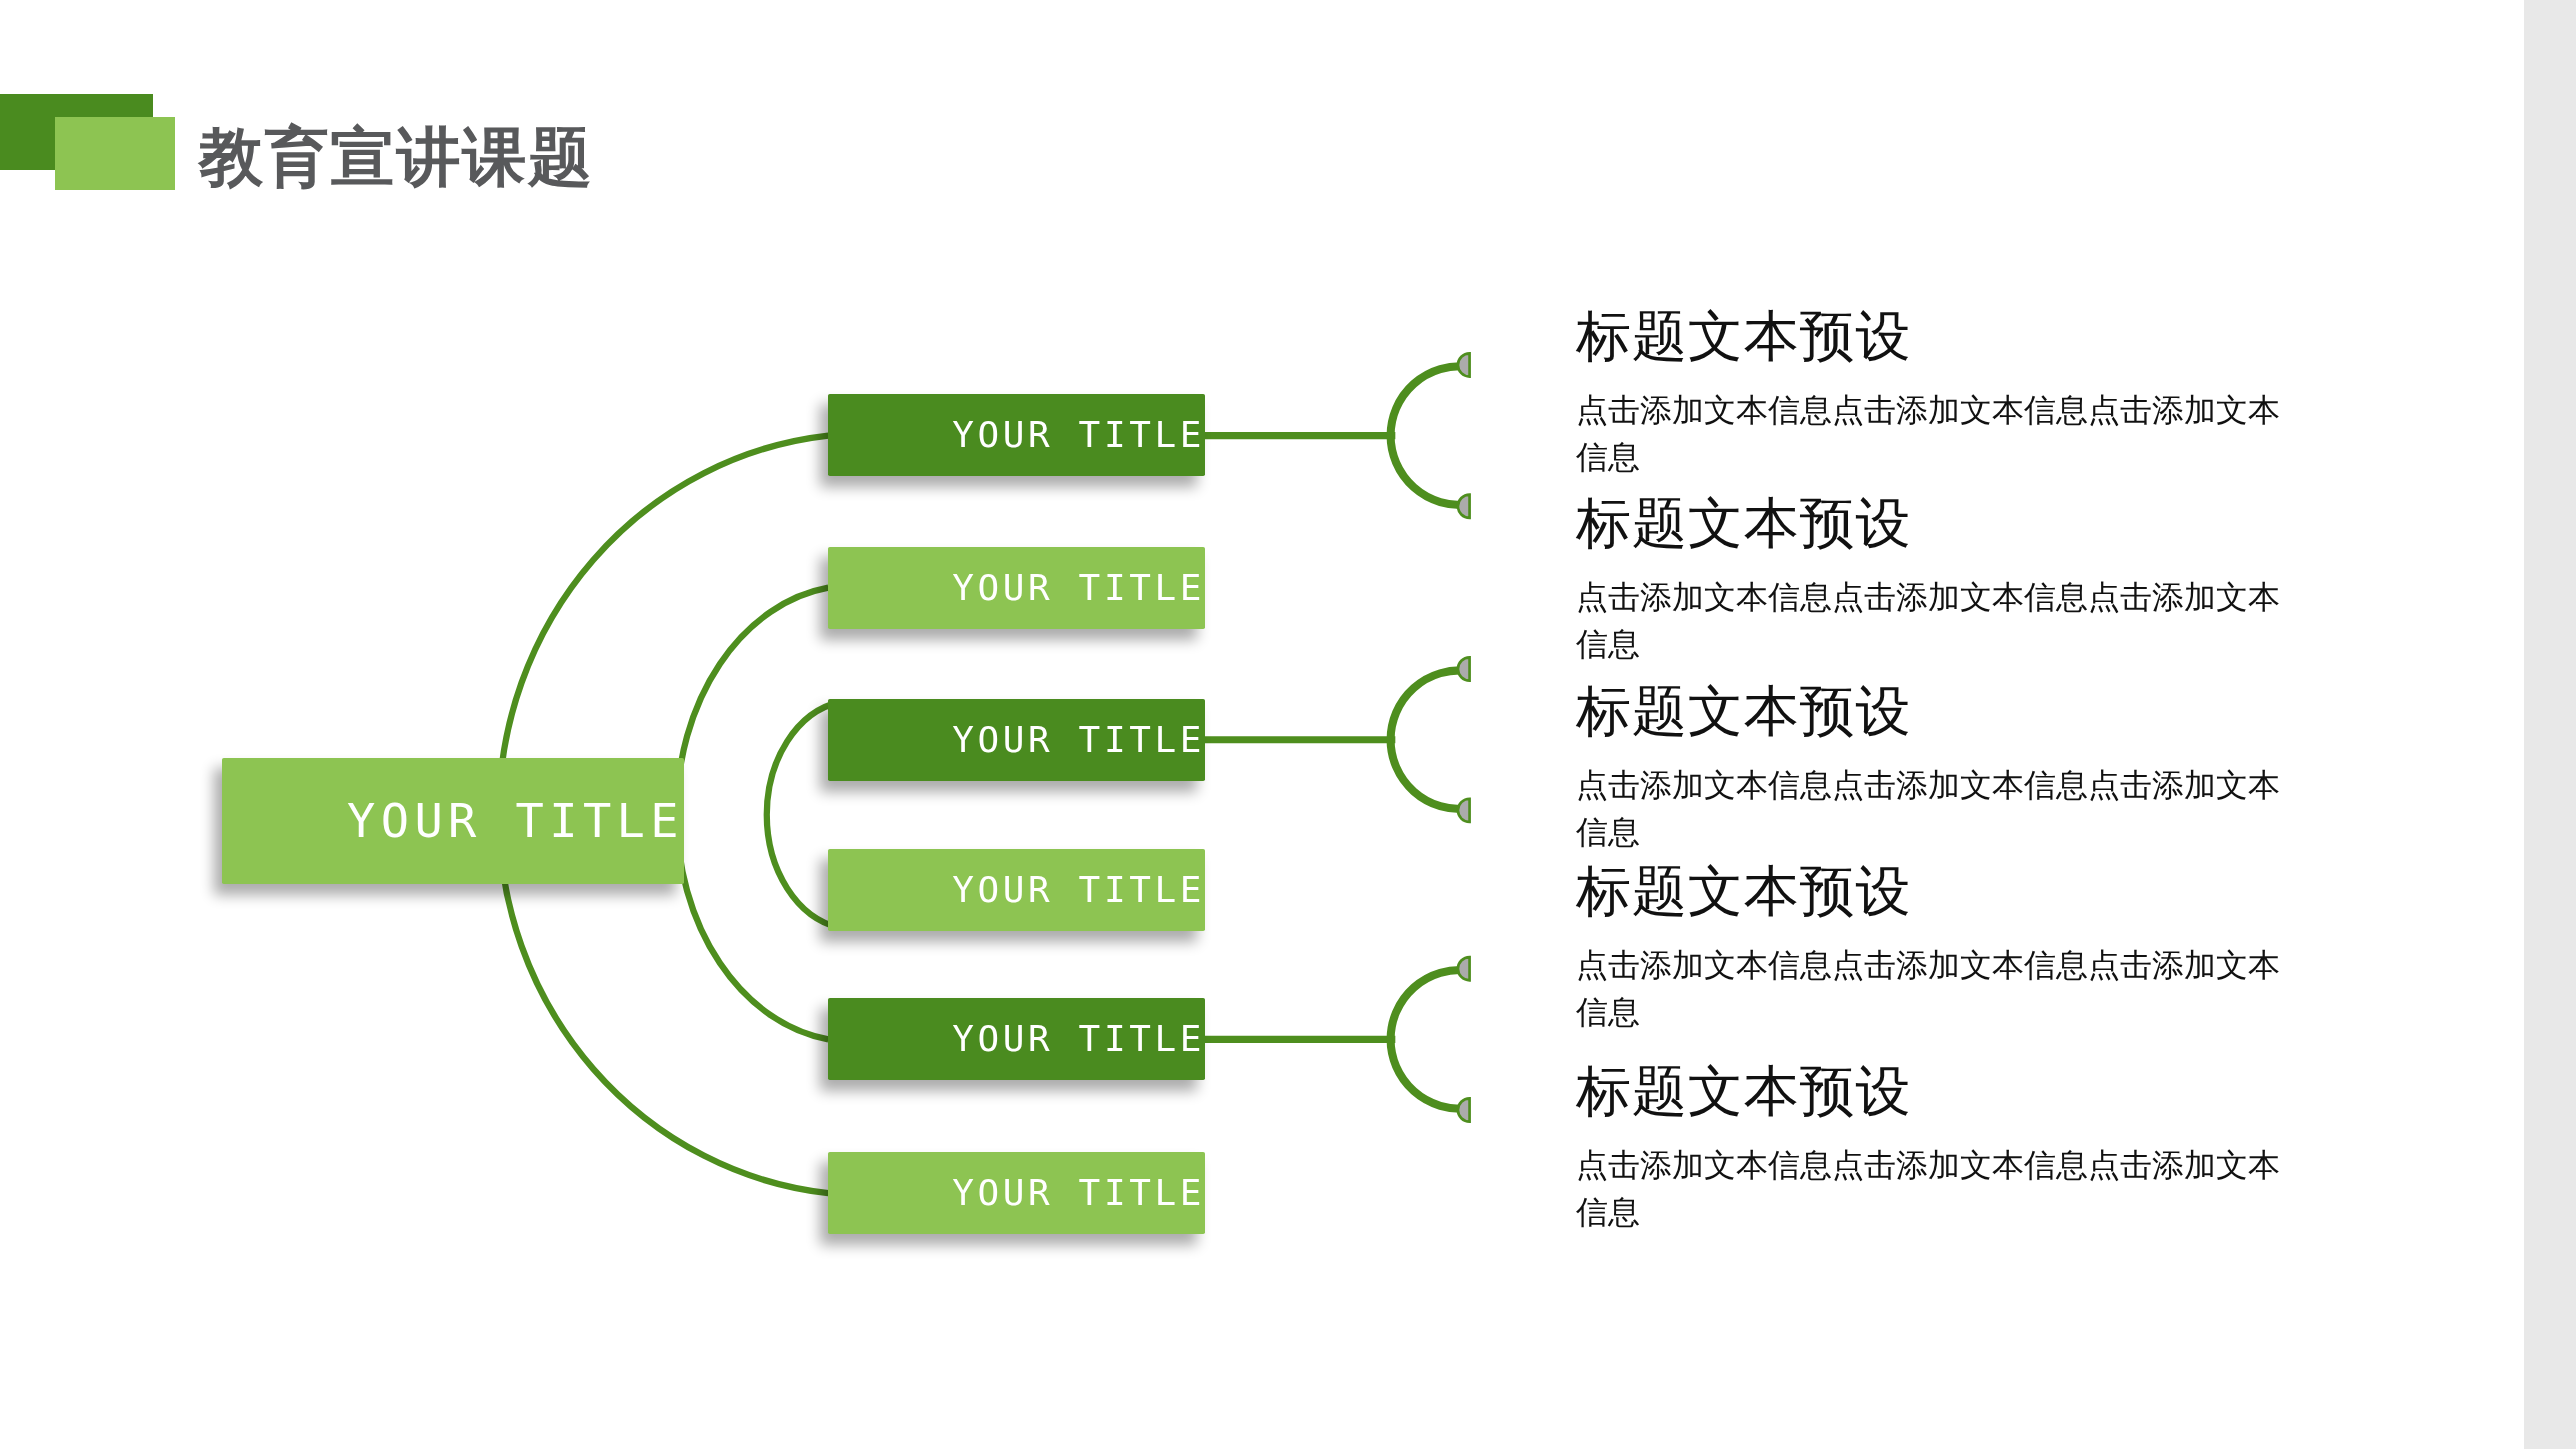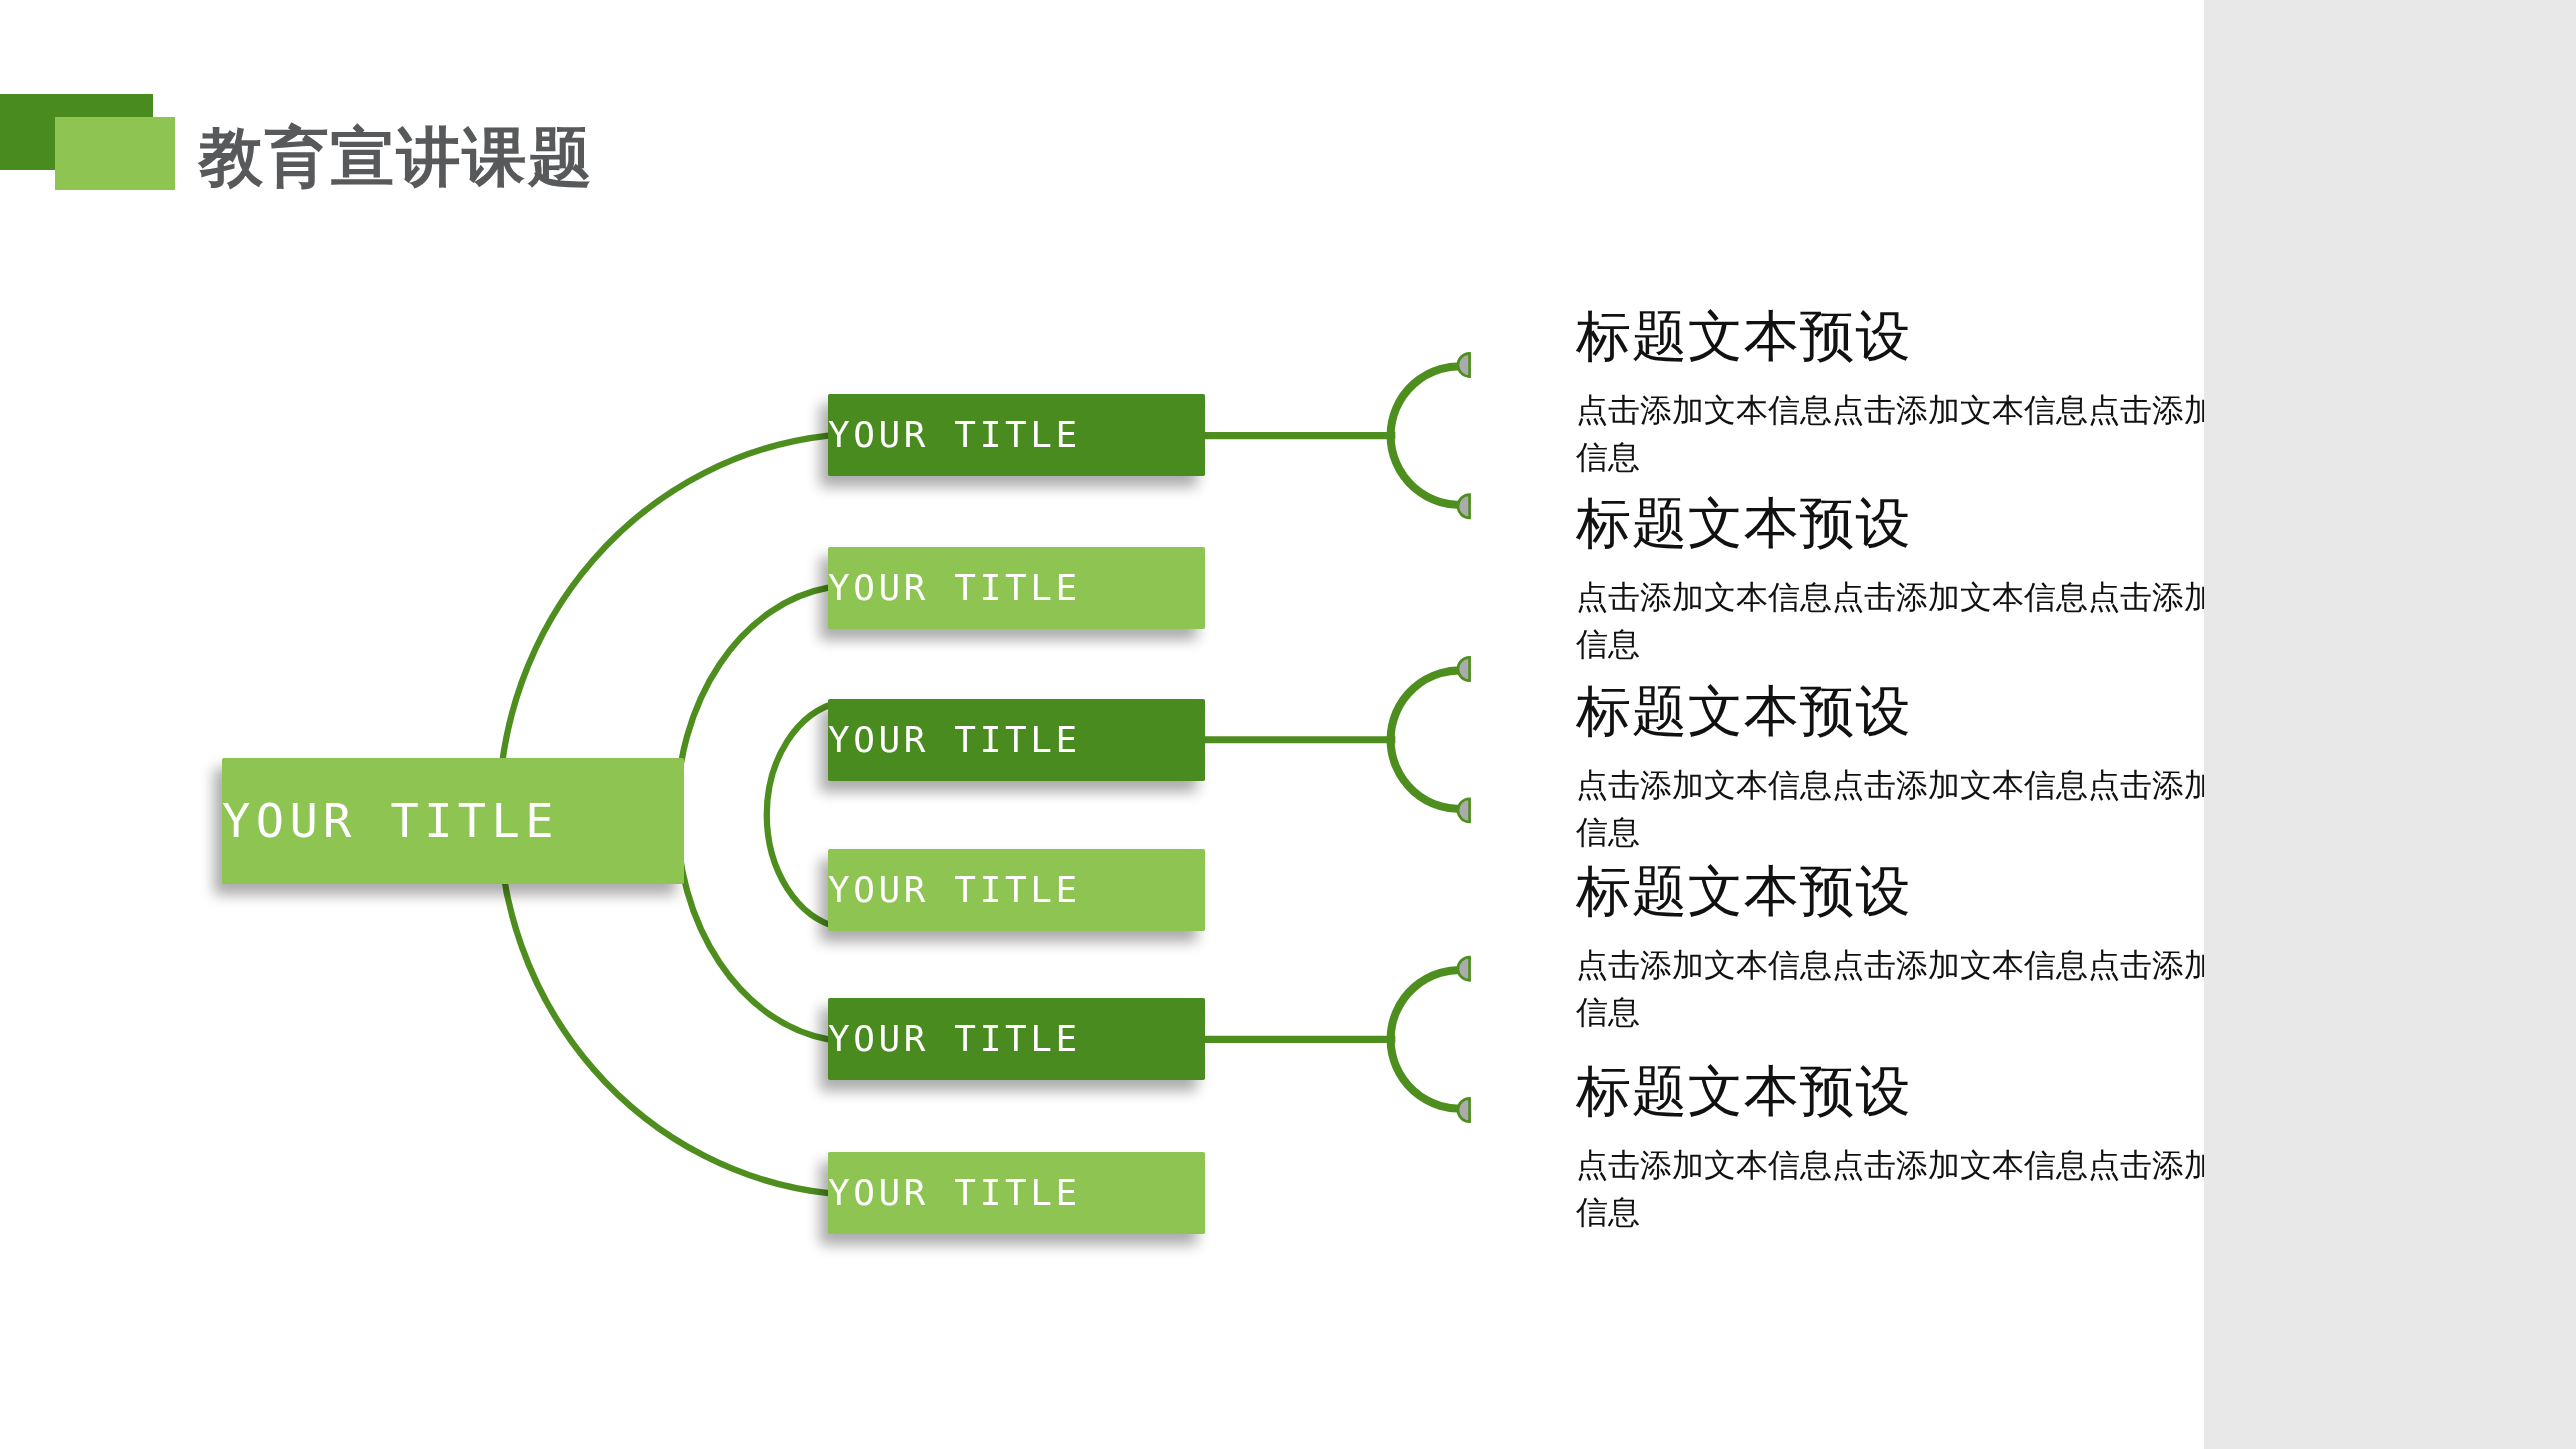--- a/index.html
+++ b/index.html
@@ -1,17 +1,17 @@
 <!DOCTYPE html>
 <html style="font-size:14.3px"><head>
 <meta charset="utf-8">
 <style>
   html,body{margin:0;padding:0;background:#e8e8e8;}
   .slide{
-    position:relative;width:2204px;height:1449px;background:#ffffff;
+    position:relative;width:2524px;height:1449px;background:#ffffff;
     overflow:hidden;font-family:"Liberation Sans",sans-serif;
     --dark-green:#4A8B1F;--light-green:#8DC452;--stroke-green:#4E8E1E;
     --cap-gray:#ABABAB;--title-text:#58595B;--body-text:#111111;
   }
   
   .sq{position:absolute;}
   .sq-dark{left:0;top:94px;width:153px;height:76px;background:var(--dark-green);z-index:2;}
   .sq-light{left:55px;top:117px;width:120px;height:73px;background:var(--light-green);z-index:3;}
   .title{
     position:absolute;left:199px;top:123px;margin:0;z-index:3;
@@ -20,21 +20,21 @@
   }
   
   .connectors{position:absolute;left:0;top:0;width:2576px;height:1449px;z-index:1;}
   .arc{fill:none;stroke:var(--stroke-green);}
   .arc.thin{stroke-width:7;}
   .arc.mid{stroke-width:8;}
   .arc.thick{stroke-width:9;}
   .cap{fill:var(--cap-gray);stroke:var(--stroke-green);stroke-width:3;}
   
   .node{
-    position:absolute;z-index:4;color:#ffffff;text-align:left;
+    position:absolute;z-index:4;color:#ffffff;text-align:right;
     font-family:"DejaVu Sans Mono","Liberation Mono",monospace;
     box-shadow:-8px 10.7px 14.3px rgba(0,0,0,0.33);
     border-radius:1.8px;
   }
   .node-dark{background:var(--dark-green);}
   .node-light{background:var(--light-green);}
   .node-main{
     left:222px;top:758px;width:462px;height:126px;
     font-size:47px;line-height:126px;letter-spacing:5.4px;
   }

